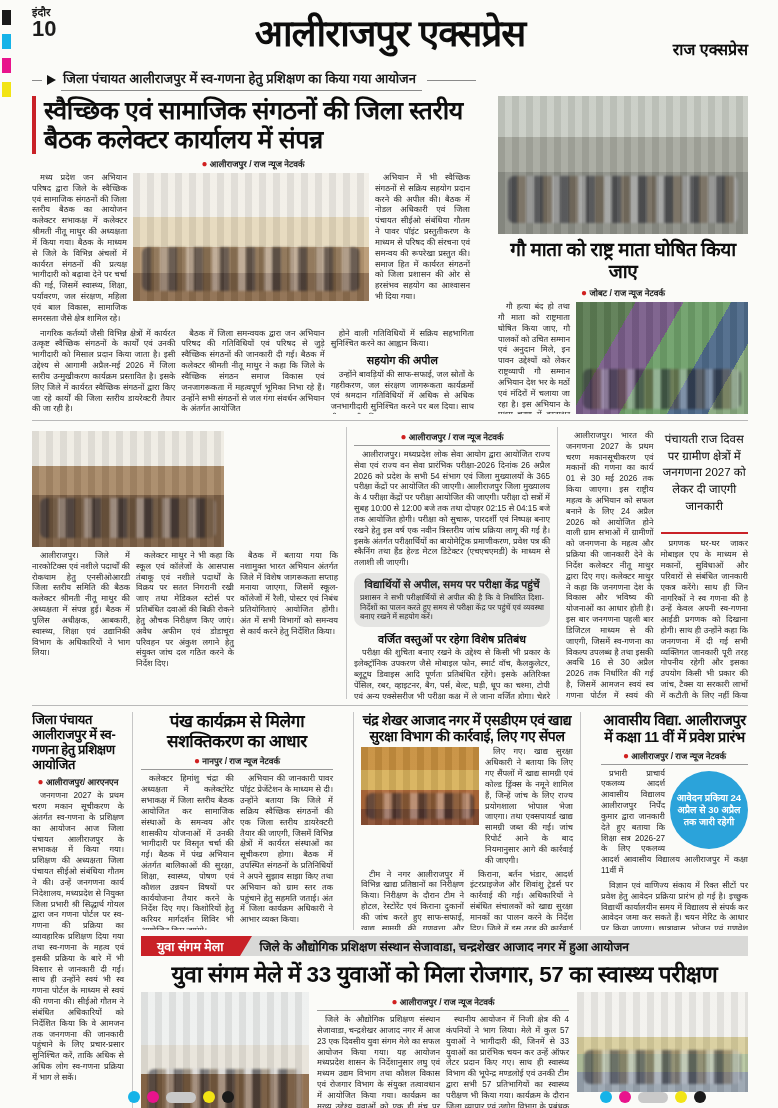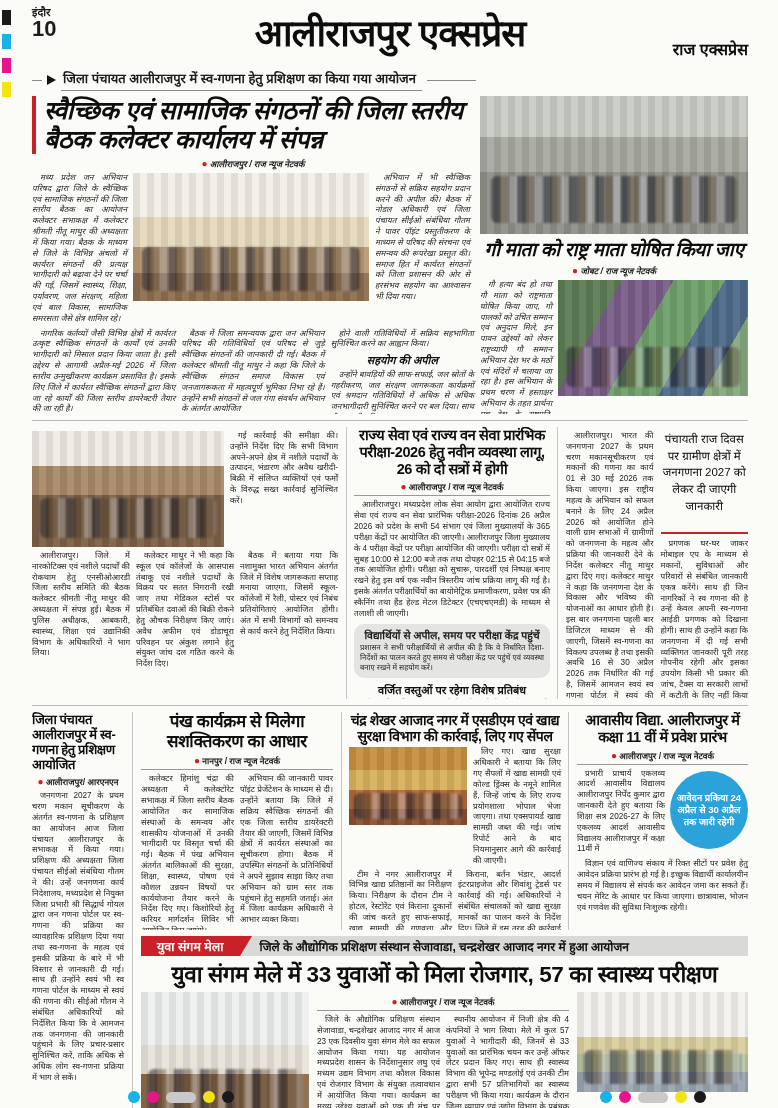--- a/index.html
+++ b/index.html
@@ -39,21 +39,21 @@
   .bcol p{margin:0;text-indent:8px;}
   .subhead{font-weight:bold;font-size:11px;text-align:center;margin:3px 0 2px;color:#101010;}
   .photo{background:#cfcabd;position:relative;overflow:hidden;flex:none;}
   .photo:after{content:"";position:absolute;inset:0;
     background:repeating-linear-gradient(90deg,rgba(0,0,0,0.07) 0 7px,rgba(255,255,255,0.05) 7px 14px);}
   .heads{display:block;position:absolute;bottom:8%;left:4%;right:4%;height:34%;
     background:repeating-linear-gradient(90deg,rgba(30,30,40,.55) 0 9px,rgba(90,70,50,.45) 9px 18px,rgba(200,200,210,.35) 18px 26px);
     border-radius:6px;filter:blur(1px);}
   .hr{border:none;border-top:1px solid #b9b9b9;margin:6px 0;}
   
-  .row1{display:flex;gap:6px;height:318px;overflow:hidden;font-style:italic;}
+  .row1{display:flex;gap:24px;height:318px;overflow:hidden;}
   .art-main{width:442px;flex:none;}
   .h-main{font-size:25px;border-left:4px solid #c92127;padding-left:8px;}
   .bodyrow{display:flex;gap:6px;margin-top:2px;}
   .w95{width:95px;flex:none;}
   .ph-hall{width:236px;height:128px;
     background:linear-gradient(180deg,#f2efe8 0 34%,#e6d9bd 34% 58%,#b99a74 58% 78%,#8e6f50 78% 100%);}
   .rowB{display:flex;gap:6px;margin-top:4px;}
   .rowB .bcol{flex:1;}
   .art-gau{flex:1;}
   .ph-men{width:100%;height:138px;
@@ -82,21 +82,21 @@
   .h-census{font-size:19px;text-align:center;}
   .census-cols{display:flex;gap:7px;margin-top:4px;}
   .census-cols .c{flex:1;}
   .pullquote{font-weight:normal;font-size:11.5px;text-align:center;line-height:1.45;
     border-bottom:2px solid #c92127;padding-bottom:18px;margin-bottom:5px;color:#0e0e0e;}
   
   .lower{display:flex;gap:8px;margin-top:5px;height:430px;overflow:hidden;}
   .rail{width:92px;flex:none;}
   .h-rail{font-size:13px;}
   .lower-main{flex:1;border-left:1px solid #c6c6c6;padding-left:8px;}
-  .row3{display:flex;gap:8px;height:218px;overflow:hidden;}
+  .row3{display:flex;gap:20px;height:218px;overflow:hidden;}
   .art-pankh{width:192px;flex:none;}
   .h-pankh{font-size:17px;text-align:center;}
   .pankh-cols{display:flex;gap:6px;margin-top:2px;}
   .pankh-cols .bcol{flex:1;}
   .art-food{width:212px;flex:none;border-left:1px solid #c6c6c6;border-right:1px solid #c6c6c6;padding:0 7px;}
   .h-food{font-size:14px;text-align:center;}
   .food-row{display:flex;gap:6px;margin-top:3px;}
   .ph-shop{width:118px;height:78px;
     background:linear-gradient(180deg,#c8903f 0 30%,#d8b25c 30% 55%,#b06a3a 55% 80%,#8a4f33 80% 100%);}
   .food-row .bcol{flex:1;}
@@ -216,39 +216,35 @@
   </div>
 
   <hr class="hr">
 
   <div class="row2">
     <div class="art-ncord">
       <div class="ncord-row">
         <div class="photo ph-office">
             <span class="heads"></span>
           </div>
-        <div class="bcol">
-            <p>गई कार्रवाई की समीक्षा की। उन्होंने निर्देश दिए कि सभी विभाग अपने-अपने क्षेत्र में नशीले पदार्थों के उत्पादन, भंडारण और अवैध खरीदी-बिक्री में संलिप्त व्यक्तियों एवं फर्मों के विरुद्ध सख्त कार्रवाई सुनिश्चित करें।</p>
-          </div>
       </div>
       <div class="ncord-cols">
         <div class="bcol">
             <p>आलीराजपुर। जिले में नारकोटिक्स एवं नशीले पदार्थों की रोकथाम हेतु एनसीओआरडी जिला स्तरीय समिति की बैठक कलेक्टर श्रीमती नीतू माथुर की अध्यक्षता में संपन्न हुई। बैठक में पुलिस अधीक्षक, आबकारी, स्वास्थ्य, शिक्षा एवं उद्यानिकी विभाग के अधिकारियों ने भाग लिया।</p>
           </div>
         <div class="bcol">
             <p>कलेक्टर माथुर ने भी कहा कि स्कूल एवं कॉलेजों के आसपास तंबाकू एवं नशीले पदार्थों के विक्रय पर सतत निगरानी रखी जाए तथा मेडिकल स्टोर्स पर प्रतिबंधित दवाओं की बिक्री रोकने हेतु औचक निरीक्षण किए जाएं। अवैध अफीम एवं डोडाचूरा परिवहन पर अंकुश लगाने हेतु संयुक्त जांच दल गठित करने के निर्देश दिए।</p>
           </div>
         <div class="bcol">
             <p>बैठक में बताया गया कि नशामुक्त भारत अभियान अंतर्गत जिले में विशेष जागरूकता सप्ताह मनाया जाएगा, जिसमें स्कूल-कॉलेजों में रैली, पोस्टर एवं निबंध प्रतियोगिताएं आयोजित होंगी। अंत में सभी विभागों को समन्वय से कार्य करने हेतु निर्देशित किया।</p>
           </div>
       </div>
     </div>
 
     <div class="art-exam">
-      <div class="hl h-exam">राज्य सेवा एवं राज्य वन सेवा प्रारंभिक परीक्षा-2026 हेतु नवीन व्यवस्था लागू, 26 को दो सत्रों में होगी</div>
       <div class="byline rule">
         <span class="dot">●</span>
         <span>आलीराजपुर / राज न्यूज नेटवर्क</span>
       </div>
       <div class="bcol">
           <p>आलीराजपुर। मध्यप्रदेश लोक सेवा आयोग द्वारा आयोजित राज्य सेवा एवं राज्य वन सेवा प्रारंभिक परीक्षा-2026 दिनांक 26 अप्रैल 2026 को प्रदेश के सभी 54 संभाग एवं जिला मुख्यालयों के 365 परीक्षा केंद्रों पर आयोजित की जाएगी। आलीराजपुर जिला मुख्यालय के 4 परीक्षा केंद्रों पर परीक्षा आयोजित की जाएगी। परीक्षा दो सत्रों में सुबह 10:00 से 12:00 बजे तक तथा दोपहर 02:15 से 04:15 बजे तक आयोजित होगी। परीक्षा को सुचारू, पारदर्शी एवं निष्पक्ष बनाए रखने हेतु इस वर्ष एक नवीन त्रिस्तरीय जांच प्रक्रिया लागू की गई है। इसके अंतर्गत परीक्षार्थियों का बायोमेट्रिक प्रमाणीकरण, प्रवेश पत्र की स्कैनिंग तथा हैंड हेल्ड मेटल डिटेक्टर (एचएचएमडी) के माध्यम से तलाशी ली जाएगी।</p>
         </div>
       <div class="appeal">
         <div class="t">विद्यार्थियों से अपील, समय पर परीक्षा केंद्र पहुंचें</div>
         <div class="x">प्रशासन ने सभी परीक्षार्थियों से अपील की है कि वे निर्धारित दिशा-निर्देशों का पालन करते हुए समय से परीक्षा केंद्र पर पहुंचें एवं व्यवस्था बनाए रखने में सहयोग करें।</div>

